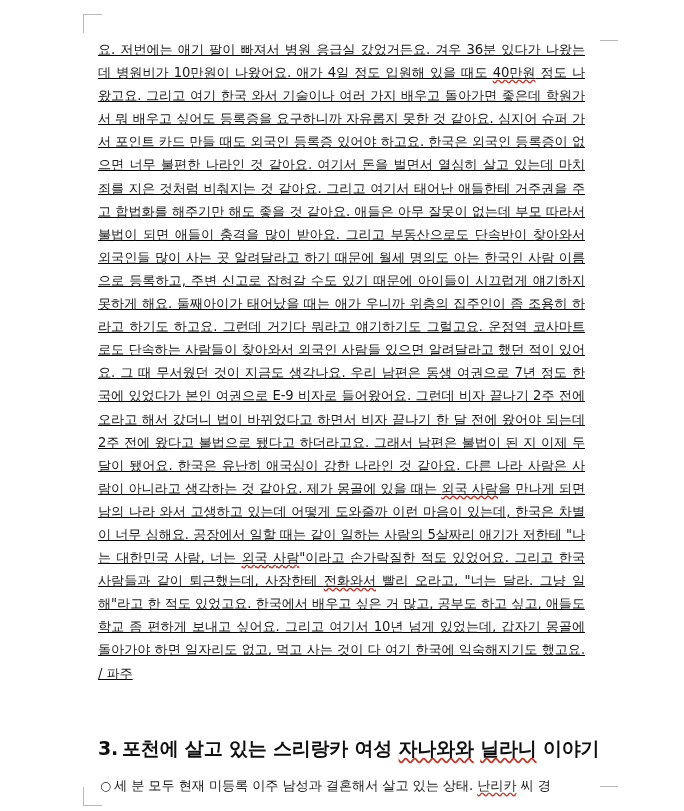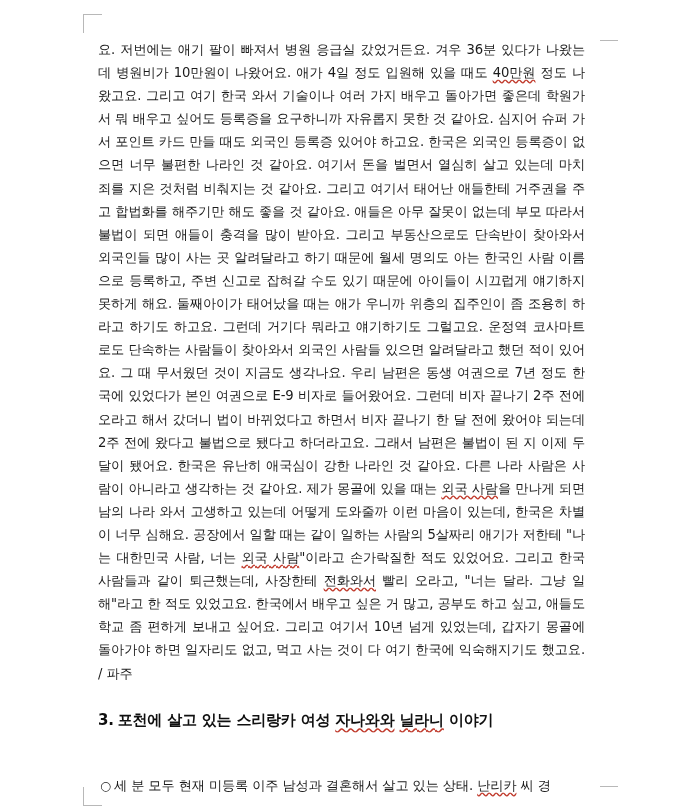--- a/index.html
+++ b/index.html
@@ -36,20 +36,21 @@
   }
   .edge.tr { left: 600px; top: 40px; }
   .edge.br { left: 600px; top: 786px; }
 
   
   .body-block {
     position: absolute;
     left: 98px;
     top: 38px;
     width: 487px;
+    text-decoration: underline;
   }
   .para {
     margin: 0;
     font-size: 13.2px;
     line-height: 23.1px;
     color: #1a1a1a;
     text-align: justify;
     text-justify: inter-character;
     word-break: break-all;
     letter-spacing: -0.1px;
@@ -59,24 +60,24 @@
   .sp {
     text-decoration: underline wavy #c0392b;
     text-decoration-skip-ink: none;
     text-underline-offset: 2px;
   }
 
   
   .heading {
     position: absolute;
     left: 98px;
-    top: 711px;
+    top: 736px;
     width: 520px;
     margin: 0;
-    font-size: 15px;
+    font-size: 19px;
     font-weight: bold;
     color: #0f0f0f;
     letter-spacing: -0.2px;
     white-space: nowrap;
   }
   .heading .num { margin-right: 4px; }
 
   
   .bullet-line {
     position: absolute;

